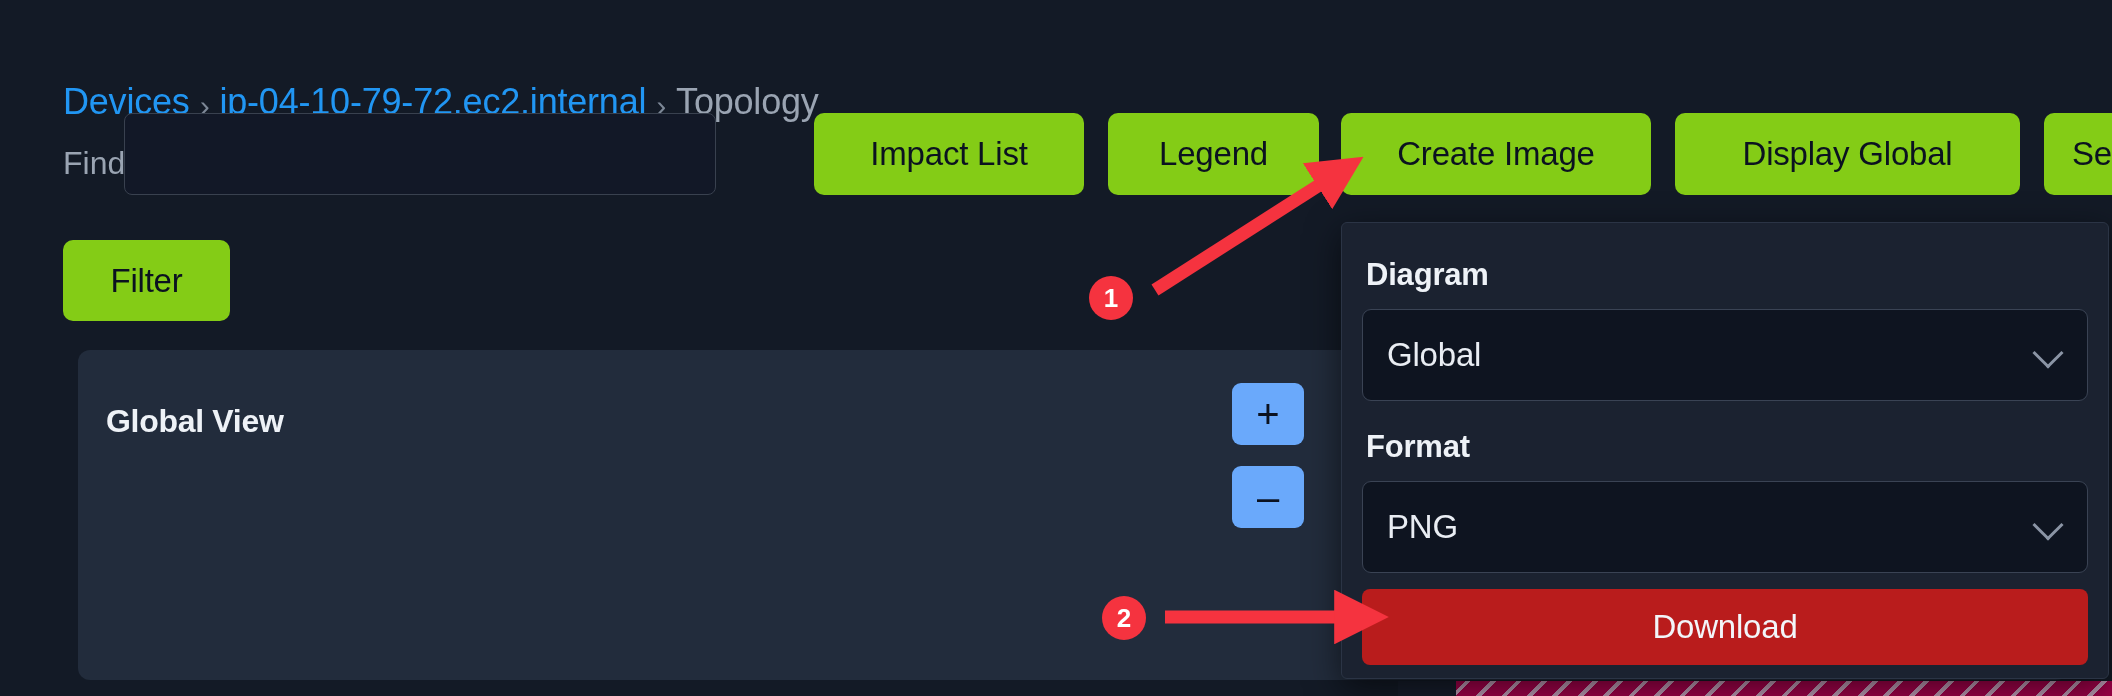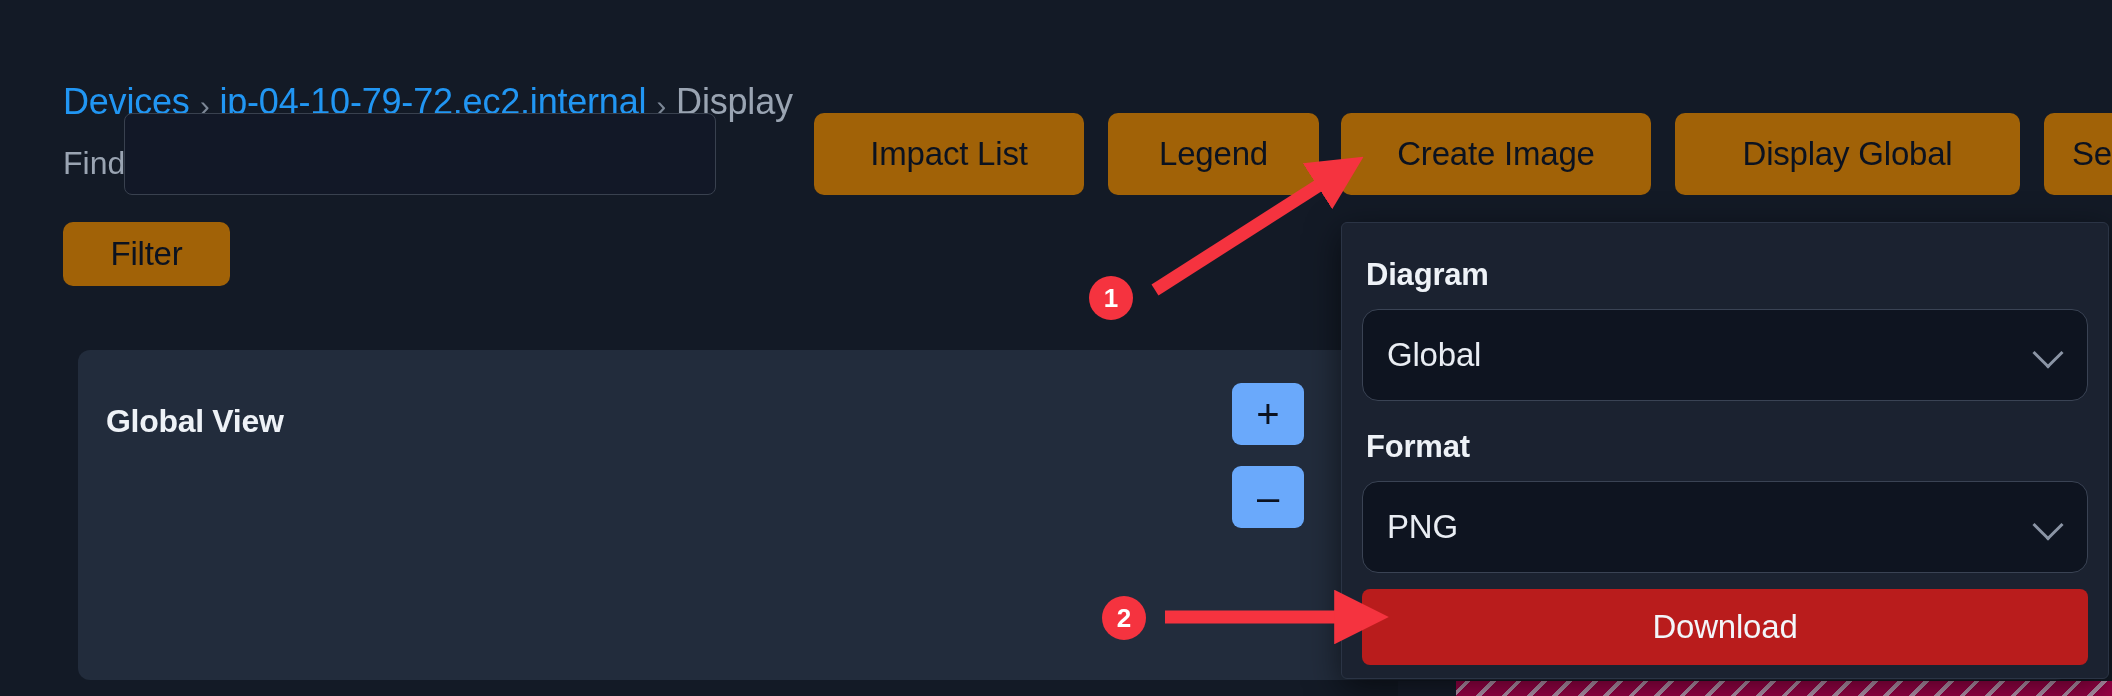--- a/index.html
+++ b/index.html
@@ -57,36 +57,36 @@
     outline: none;
     color: #e6eaf0;
     font-size: 28px;
     padding: 0 18px;
     font-family: "Liberation Sans", sans-serif;
   }
 
   
   .btn-blue {
     position: absolute;
-    background: #a16207;
+    background: #84cc16;
     color: #0b1220;
     border: none;
     border-radius: 10px;
     font-family: "Liberation Sans", sans-serif;
     font-size: 33px;
     letter-spacing: -0.2px;
     cursor: pointer;
     display: flex;
     align-items: center;
     justify-content: center;
     white-space: nowrap;
     overflow: hidden;
   }
 
-  #btn-filter       { left: 63px;   top: 222px; width: 167px; height: 64px; }
+  #btn-filter       { left: 63px;   top: 240px; width: 167px; height: 81px; }
   #btn-impact-list  { left: 814px;  top: 113px; width: 270px; height: 82px; }
   #btn-legend       { left: 1108px; top: 113px; width: 211px; height: 82px; }
   #btn-create-image { left: 1341px; top: 113px; width: 310px; height: 82px; }
   #btn-display-opts { left: 1675px; top: 113px; width: 345px; height: 82px; }
   #btn-settings     { left: 2044px; top: 113px; width: 160px; height: 82px;
                       justify-content: flex-start; padding-left: 28px; }
 
   
   .panel-globalview {
     position: absolute;
@@ -147,21 +147,21 @@
     color: #eef2f7;
     letter-spacing: -0.2px;
     margin-left: 4px;
   }
   .dd-select {
     position: relative;
     margin-top: 16px;
     height: 92px;
     background: #0e1420;
     border: 1px solid #3a4354;
-    border-radius: 16px;
+    border-radius: 9px;
     display: flex;
     align-items: center;
     padding: 0 24px;
     cursor: pointer;
   }
   .dd-select-value {
     font-size: 33px;
     color: #e9edf3;
     letter-spacing: -0.2px;
   }
@@ -245,21 +245,21 @@
 </head>
 <body>
 
 <div id="app">
 
   <div class="breadcrumb">
     <span class="crumb-link">Devices</span>
     <span class="crumb-sep">›</span>
     <span class="crumb-link">ip-04-10-79-72.ec2.internal</span>
     <span class="crumb-sep">›</span>
-    <span class="crumb-current">Display</span>
+    <span class="crumb-current">Topology</span>
   </div>
 
   <span class="find-label">Find</span>
   <input class="find-input" type="text" value="" placeholder="" style="">
 
   <button class="btn-blue" id="btn-filter">Filter</button>
   <button class="btn-blue" id="btn-impact-list">Impact List</button>
   <button class="btn-blue" id="btn-legend">Legend</button>
   <button class="btn-blue" id="btn-create-image">Create Image</button>
   <button class="btn-blue" id="btn-display-opts">Display Global</button>

